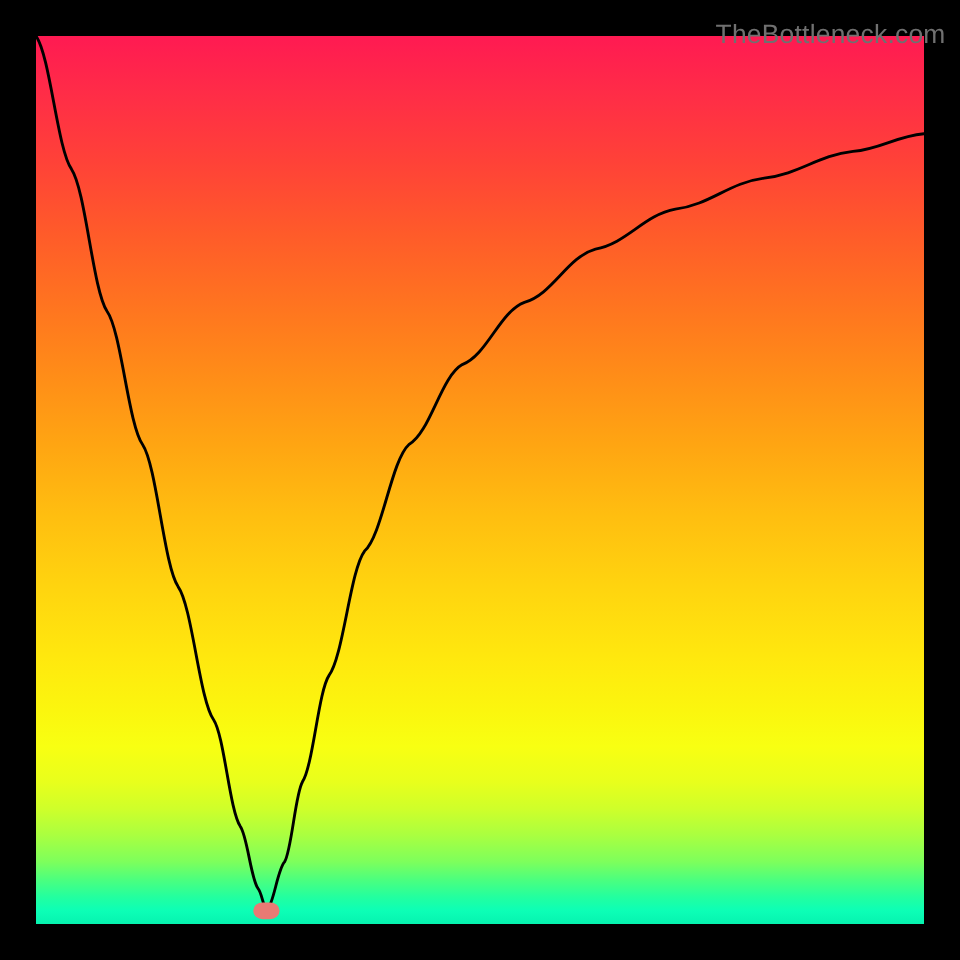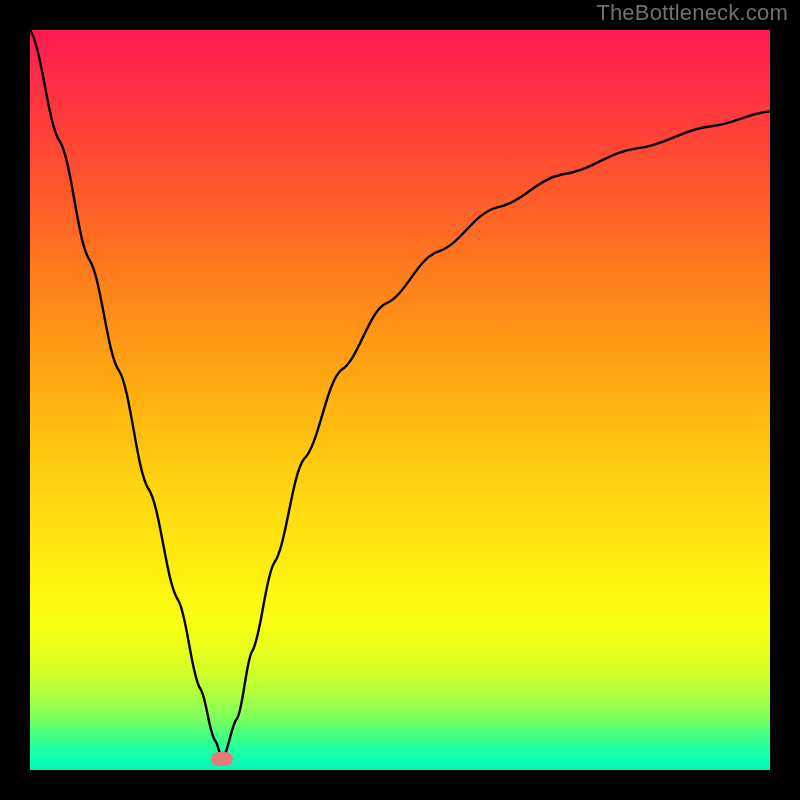--- a/index.html
+++ b/index.html
@@ -41,21 +41,21 @@
       #aaff40 90%,
       #7dff5c 93%,
       #4cff7e 95%,
       #22ffa0 97%,
       #0cffb6 98.5%,
       #06f3b0 100%
     );
   }
   .watermark {
     position: absolute;
-    top: 0;
+    top: 16px;
     right: 12px;
     color: #707070;
     font-size: 22px;
     font-weight: 500;
     letter-spacing: 0.2px;
     z-index: 10;
   }
   .marker {
     position: absolute;
     width: 22px;

